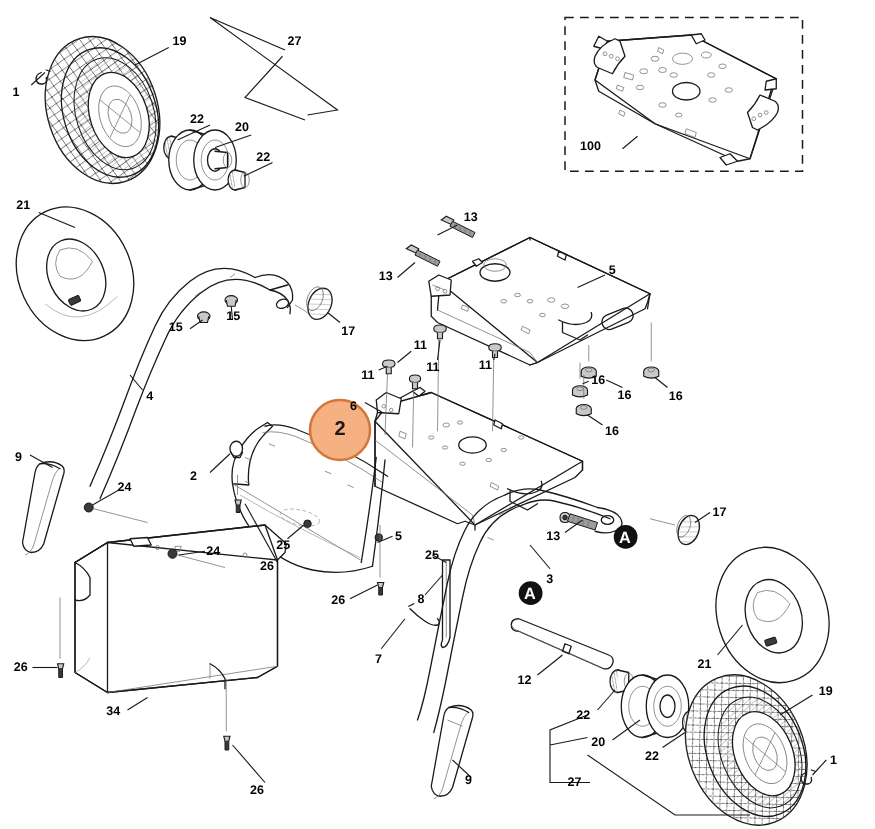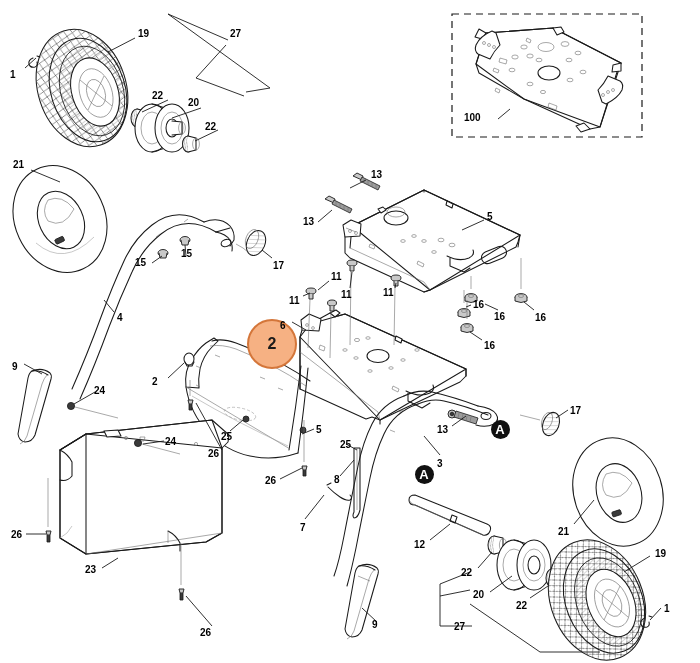--- a/index.html
+++ b/index.html
@@ -527,21 +527,21 @@
       <div class="lbl" style="left: 152px; top: 377px;">2</div>
       <div class="lbl" style="left: 165px; top: 437px;">24</div>
       <div class="lbl" style="left: 221px; top: 432px;">25</div>
       <div class="lbl" style="left: 208px; top: 449px;">26</div>
       <div class="lbl" style="left: 316px; top: 425px;">5</div>
       <div class="lbl" style="left: 340px; top: 440px;">25</div>
       <div class="lbl" style="left: 265px; top: 476px;">26</div>
       <div class="lbl" style="left: 334px; top: 475px;">8</div>
       <div class="lbl" style="left: 300px; top: 523px;">7</div>
       <div class="lbl" style="left: 11px; top: 530px;">26</div>
-      <div class="lbl" style="left: 85px; top: 565px;">23</div>
+      <div class="lbl" style="left: 85px; top: 565px;">34</div>
       <div class="lbl" style="left: 200px; top: 628px;">26</div>
       <div class="lbl" style="left: 437px; top: 425px;">13</div>
       <div class="lbl" style="left: 437px; top: 459px;">3</div>
       <div class="lbl" style="left: 570px; top: 406px;">17</div>
       <div class="lbl" style="left: 558px; top: 527px;">21</div>
       <div class="lbl" style="left: 414px; top: 540px;">12</div>
       <div class="lbl" style="left: 461px; top: 568px;">22</div>
       <div class="lbl" style="left: 473px; top: 590px;">20</div>
       <div class="lbl" style="left: 516px; top: 601px;">22</div>
       <div class="lbl" style="left: 454px; top: 622px;">27</div>

